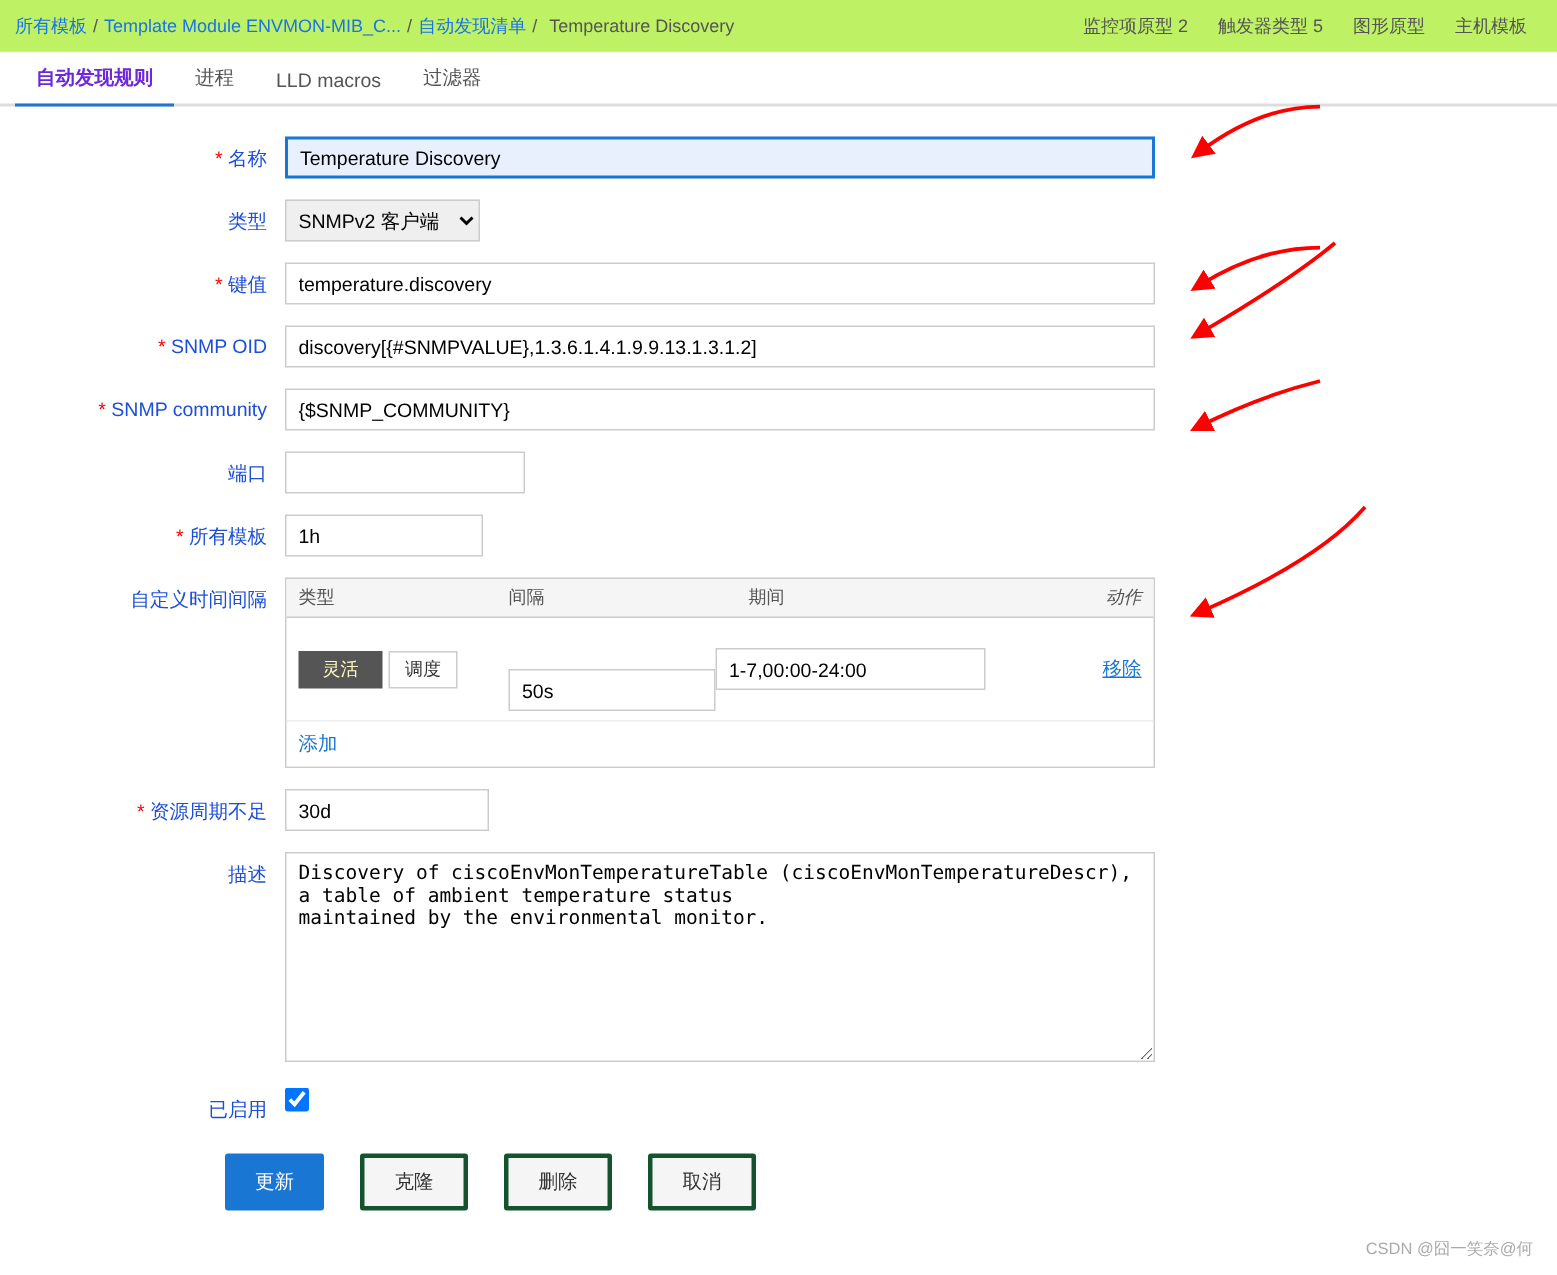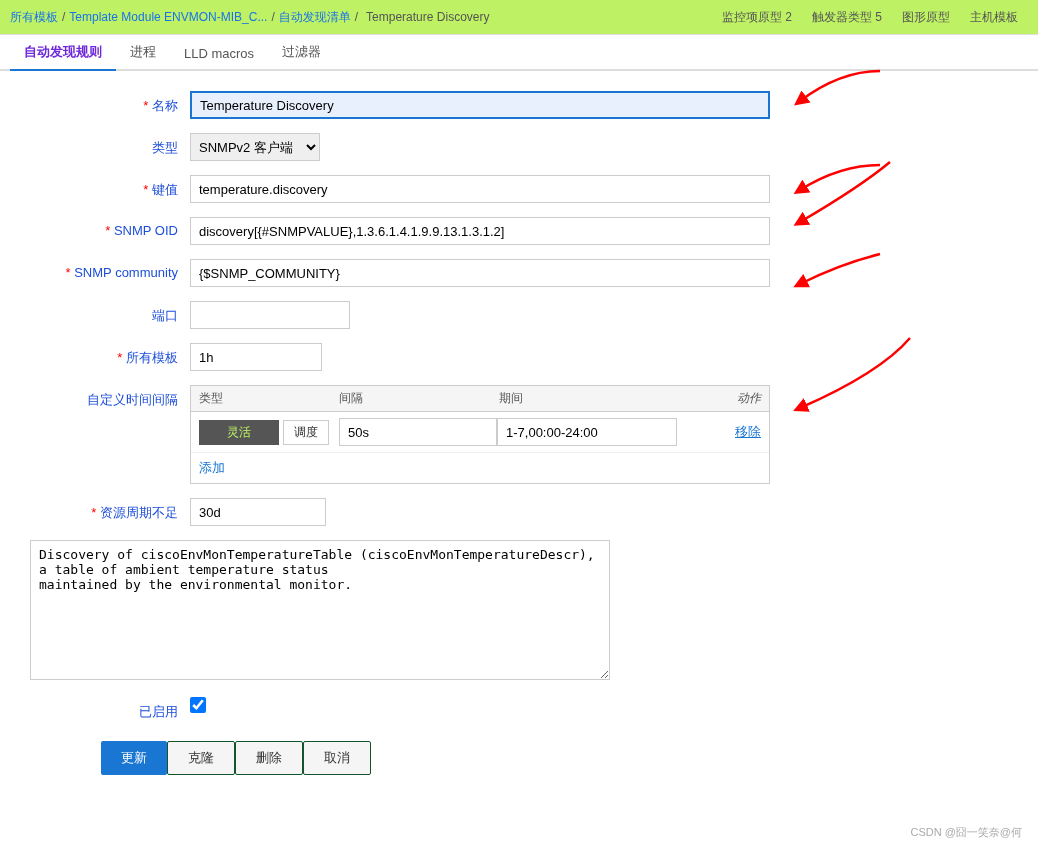--- a/index.html
+++ b/index.html
@@ -117,30 +117,30 @@
     .interval-table-header .col-period { width: 180px; }
     .interval-table-header .col-action { flex: 1; text-align: right; font-style: italic; }
 
     .interval-table-row {
       display: flex;
       align-items: center;
       padding: 6px 8px;
       border-bottom: 1px solid #eee;
     }
     .interval-table-row .col-type { width: 140px; display: flex; gap: 4px; }
-    .interval-table-row .col-interval { width: 158px; }
+    .interval-table-row .col-interval { width: 138px; margin-top: 28px; }
     .interval-table-row .col-period { width: 180px; }
     .interval-table-row .col-action { flex: 1; text-align: right; }
 
     .btn-flex { display: flex; gap: 4px; }
     .btn-active {
       background: #555;
-      color: #bef264;
+      color: #fef9c3;
       border: none;
-      padding: 3px 28px;
+      padding: 3px 16px;
       font-size: 12px;
       cursor: pointer;
     }
     .btn-inactive {
       background: #fff;
       color: #333;
       border: 1px solid #ccc;
       padding: 3px 10px;
       font-size: 12px;
       cursor: pointer;
@@ -195,37 +195,37 @@
     }
     .checkbox-row input[type="checkbox"] {
       width: 16px;
       height: 16px;
       cursor: pointer;
     }
 
     
     .action-buttons {
       display: flex;
-      gap: 0;
+      gap: 24px;
       margin-top: 20px;
-      margin-left: 71px;
+      margin-left: 120px;
     }
     .btn-primary {
       background: #1976d2;
       color: #fff;
       border: none;
       padding: 7px 20px;
       font-size: 13px;
       cursor: pointer;
       border-radius: 2px;
     }
     .btn-secondary {
       background: #f5f5f5;
       color: #333;
-      border: 1px solid #14532d;
+      border: 3px solid #14532d;
       padding: 7px 20px;
       font-size: 13px;
       cursor: pointer;
       border-radius: 2px;
     }
 
     
     .footer {
       position: fixed;
       bottom: 10px;
@@ -415,20 +415,21 @@
   </div>
 
   <div class="form-row" style="margin-top:14px;">
     <div class="form-label required">资源周期不足</div>
     <div class="form-control">
       <input type="text" style="width: 136px;" value="30d">
     </div>
   </div>
 
   <div class="form-row">
+    <div class="form-label">描述</div>
     <div class="form-control">
       <textarea class="form-textarea" style="">Discovery of ciscoEnvMonTemperatureTable (ciscoEnvMonTemperatureDescr), a table of ambient temperature status
 maintained by the environmental monitor.</textarea>
     </div>
   </div>
 
   <div class="form-row">
     <div class="form-label">已启用</div>
     <div class="form-control">
       <div class="checkbox-row">

